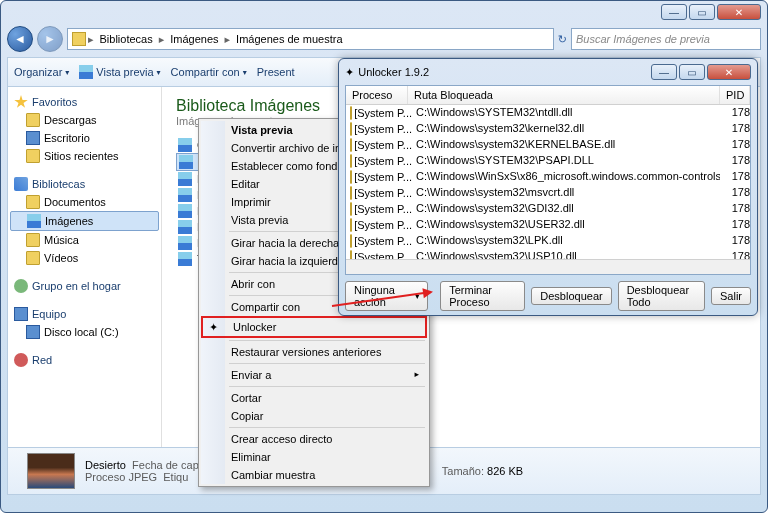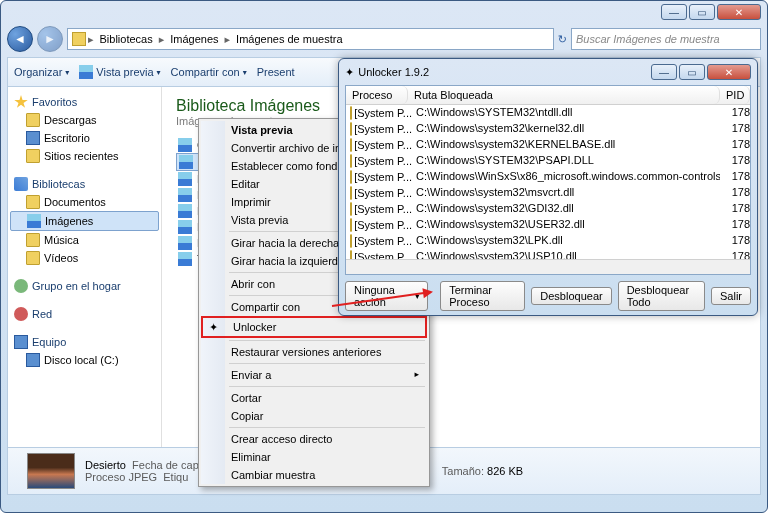--- a/index.html
+++ b/index.html
@@ -55,21 +55,21 @@
 .ctx-sep { height: 1px; background: #d0d0d0; margin: 2px 2px 2px 28px; }
 .ctx-arrow::after { content: "▸"; position: absolute; right: 8px; font-size: 9px; }
 .ctx-hl { border: 2px solid #e02020; }
 
 
 .unlocker { position: absolute; left: 338px; top: 58px; width: 420px; height: 258px; border: 1px solid #3b5a82; background: linear-gradient(to bottom, #dce7f5, #cadef0); border-radius: 6px; z-index: 60; box-shadow: 0 0 8px rgba(0,0,0,.3); }
 .unl-title { height: 26px; display: flex; align-items: center; padding: 0 6px; }
 .unl-title .t { flex: 1; color: #000; display: flex; align-items: center; gap: 4px; }
 .unl-body { margin: 0 6px 6px; background: #fff; border: 1px solid #8aa7c7; height: 190px; display: flex; flex-direction: column; }
 .unl-head { display: flex; border-bottom: 1px solid #d0d0d0; background: linear-gradient(#fff, #f0f0f0); }
-.unl-head div { padding: 3px 6px; border-right: 1px solid #e0e0e0; border-radius: 6px; }
+.unl-head div { padding: 3px 6px; border-right: 1px solid #e0e0e0; }
 .unl-rows { flex: 1; overflow: hidden; }
 .unl-row { display: flex; padding: 1px 0; }
 .unl-row .c1 { width: 66px; padding-left: 4px; display: flex; align-items: center; gap: 2px; overflow: hidden; white-space: nowrap; justify-content: flex-end; }
 .unl-row .c2 { flex: 1; padding-left: 4px; overflow: hidden; white-space: nowrap; }
 .unl-row .c3 { width: 30px; text-align: right; }
 .unl-scroll { height: 15px; background: #f0f0f0; border-top: 1px solid #d0d0d0; position: relative; }
 .unl-btns { display: flex; gap: 6px; padding: 0 6px 6px; align-items: center; }
 .unl-btn { background: linear-gradient(#fdfdfd, #e8e8e8); border: 1px solid #8a8a8a; border-radius: 3px; padding: 2px 8px; }
 .unl-drop { display: flex; align-items: center; }
 .unl-drop::after { content: "▾"; margin-left: 4px; font-size: 8px; }
@@ -104,21 +104,21 @@
       <span class="bc-icon ico"></span>
       <span class="bc-sep">▸</span>
       <span class="bc-item">Bibliotecas</span>
       <span class="bc-sep">▸</span>
       <span class="bc-item">Imágenes</span>
       <span class="bc-sep">▸</span>
       <span class="bc-item">Imágenes de muestra</span>
     </div>
     <span style="color:#2a5a9e">↻</span>
     <div class="searchbox">
-      <span>Buscar Imágenes de muestra</span>
+      <span>Buscar Imágenes de previa</span>
     </div>
   </div>
 
   <div class="toolbar">
     <span class="tb-item tb-sep">Organizar</span>
     <span class="tb-item tb-sep">
         <span class="ico ico-img"></span>
         <span>Vista previa</span>
       </span>
     <span class="tb-item tb-sep">Compartir con</span>
@@ -168,32 +168,32 @@
           </div>
       </div>
       <div class="sb-group">
         <div class="sb-head">
             <span class="ico ico-grp"></span>
             <span>Grupo en el hogar</span>
           </div>
       </div>
       <div class="sb-group">
         <div class="sb-head">
+            <span class="ico ico-mon"></span>
+            <span>Equipo</span>
+          </div>
+        <div class="sb-item">
+            <span class="ico ico-mon"></span>
+            <span>Disco local (C:)</span>
+          </div>
+      </div>
+      <div class="sb-group">
+        <div class="sb-head">
             <span class="ico ico-net"></span>
             <span>Red</span>
-          </div>
-      </div>
-      <div class="sb-group">
-        <div class="sb-head">
-            <span class="ico ico-mon"></span>
-            <span>Equipo</span>
-          </div>
-        <div class="sb-item">
-            <span class="ico ico-mon"></span>
-            <span>Disco local (C:)</span>
           </div>
       </div>
     </div>
 
     <div class="content">
       <div class="lib-title">Biblioteca Imágenes</div>
       <div class="lib-sub">Imágenes de muestra</div>
       <div class="filelist" id="filelist">
           <div class="filerow">
             <span class="ico ico-img"></span>

